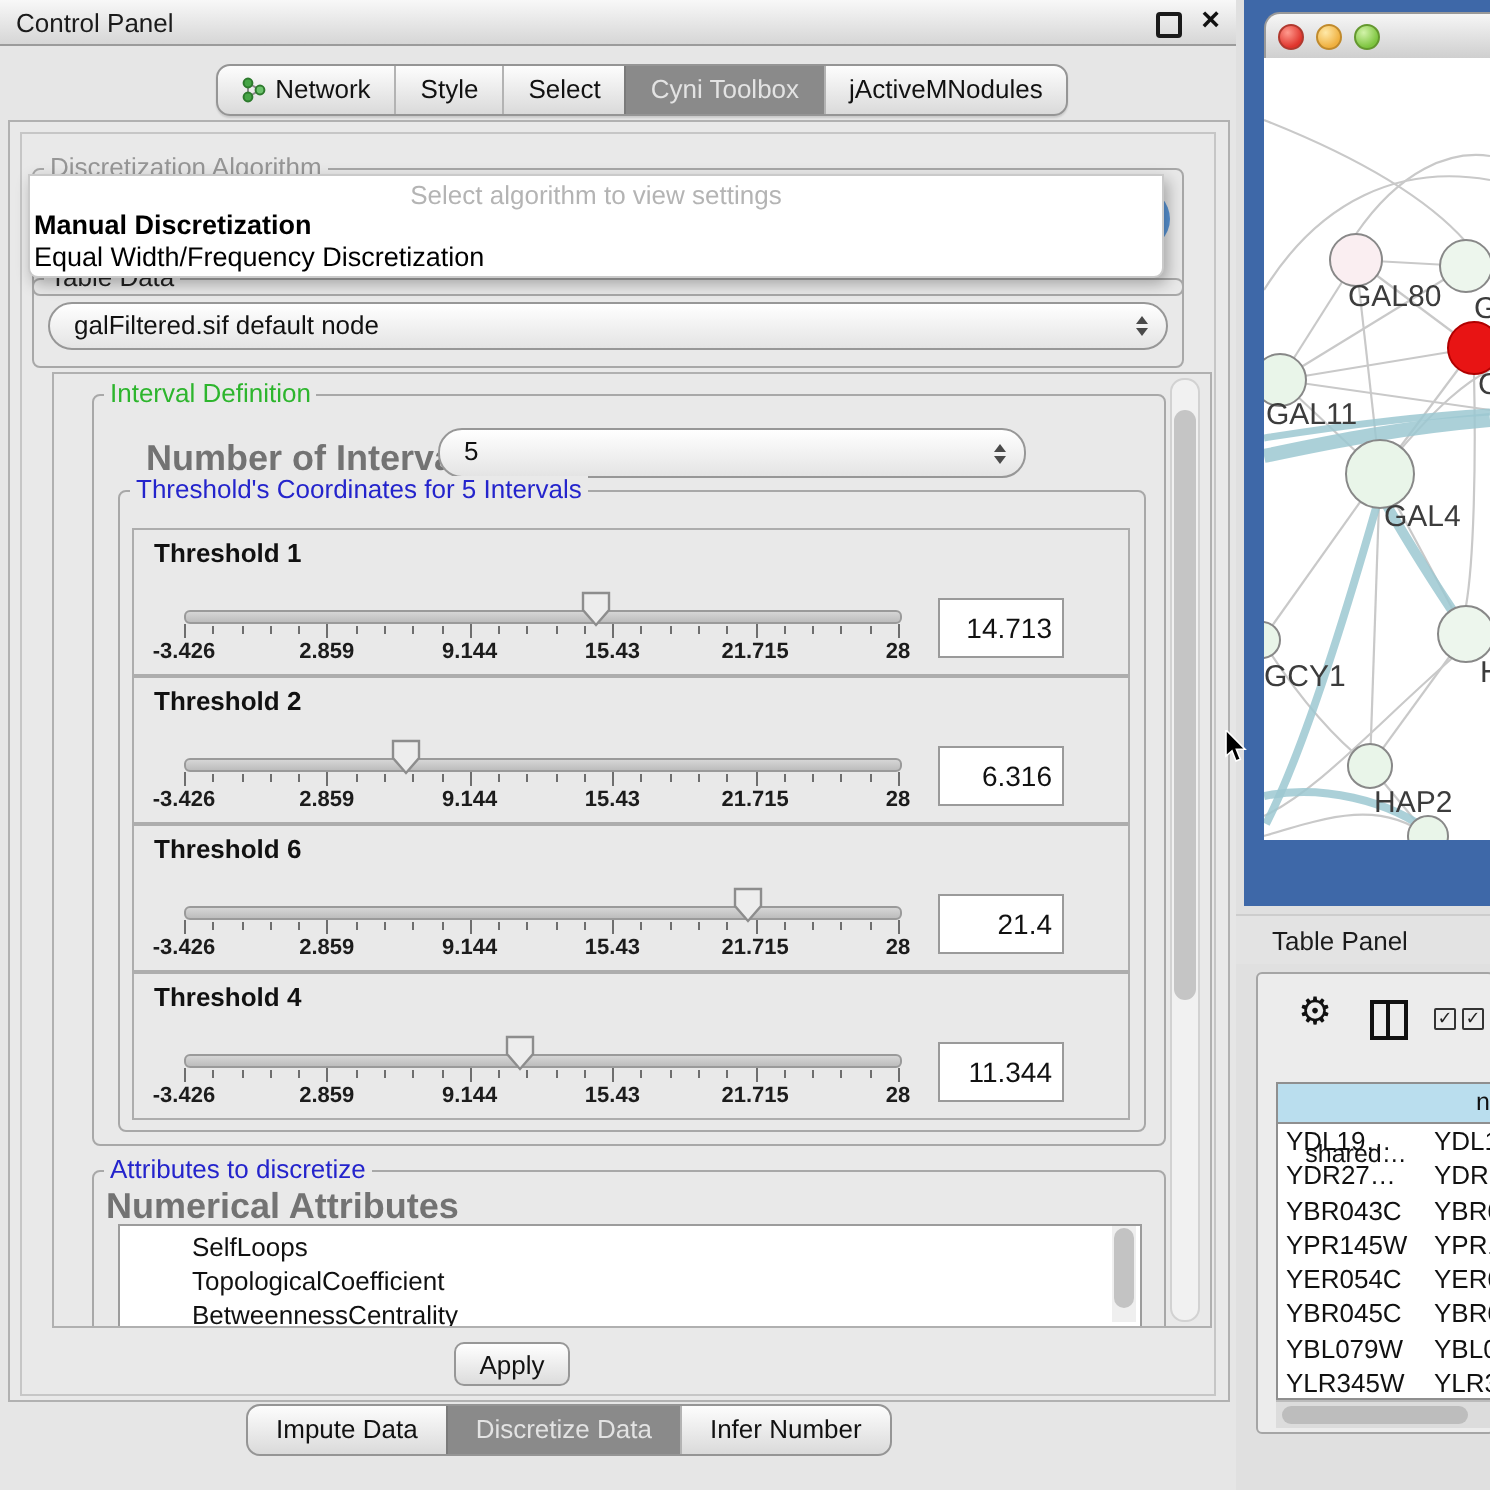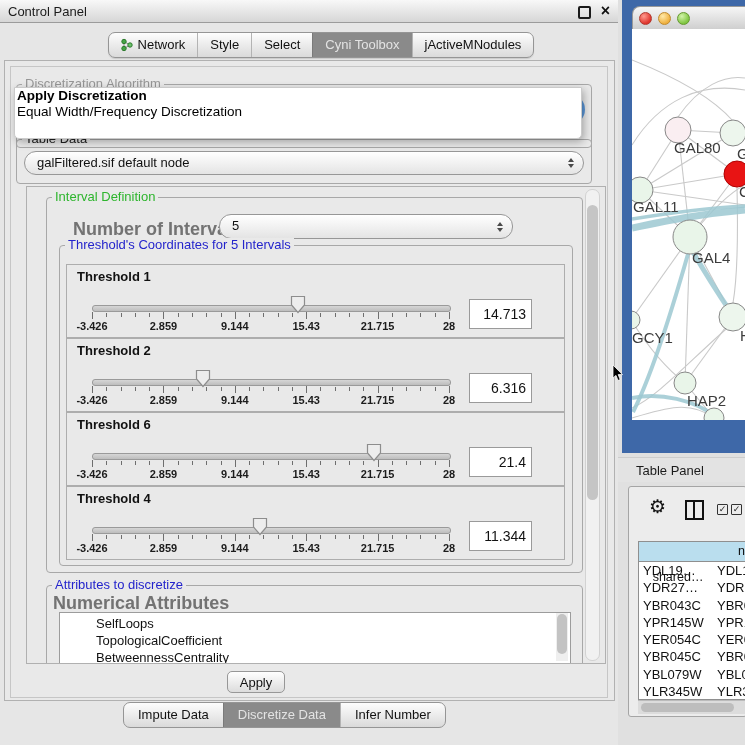--- a/index.html
+++ b/index.html
@@ -163,21 +163,22 @@
     <div class="groupbox" style="left:16px;top:84px;width:574px;height:62px;"></div>
     <span class="group-label g-gray" style="left:22px;top:77px;z-index:2;">Discretization Algorithm</span>
     <div class="combo" id="algo-combo">
       <span class="spin">
           <span class="tri-up"></span>
           <span class="tri-dn"></span>
         </span>
     </div>
 
     <div id="popup">
-      <div class="popup-opt bold">Apply Discretization</div>
+      <div class="popup-ph">Select algorithm to view settings</div>
+      <div class="popup-opt bold">Manual Discretization</div>
       <div class="popup-opt">Equal Width/Frequency Discretization</div>
     </div>
 
     <div class="groupbox" style="left:16px;top:139px;width:574px;height:43px;"></div>
     <span class="group-label" style="left:22px;top:132px;z-index:2;color:#222;">Table Data</span>
     <div class="combo" style="left:24px;top:151px;width:558px;height:22px;">
       <span class="val">galFiltered.sif default node</span>
       <span class="spin">
           <span class="tri-up"></span>
           <span class="tri-dn"></span>

